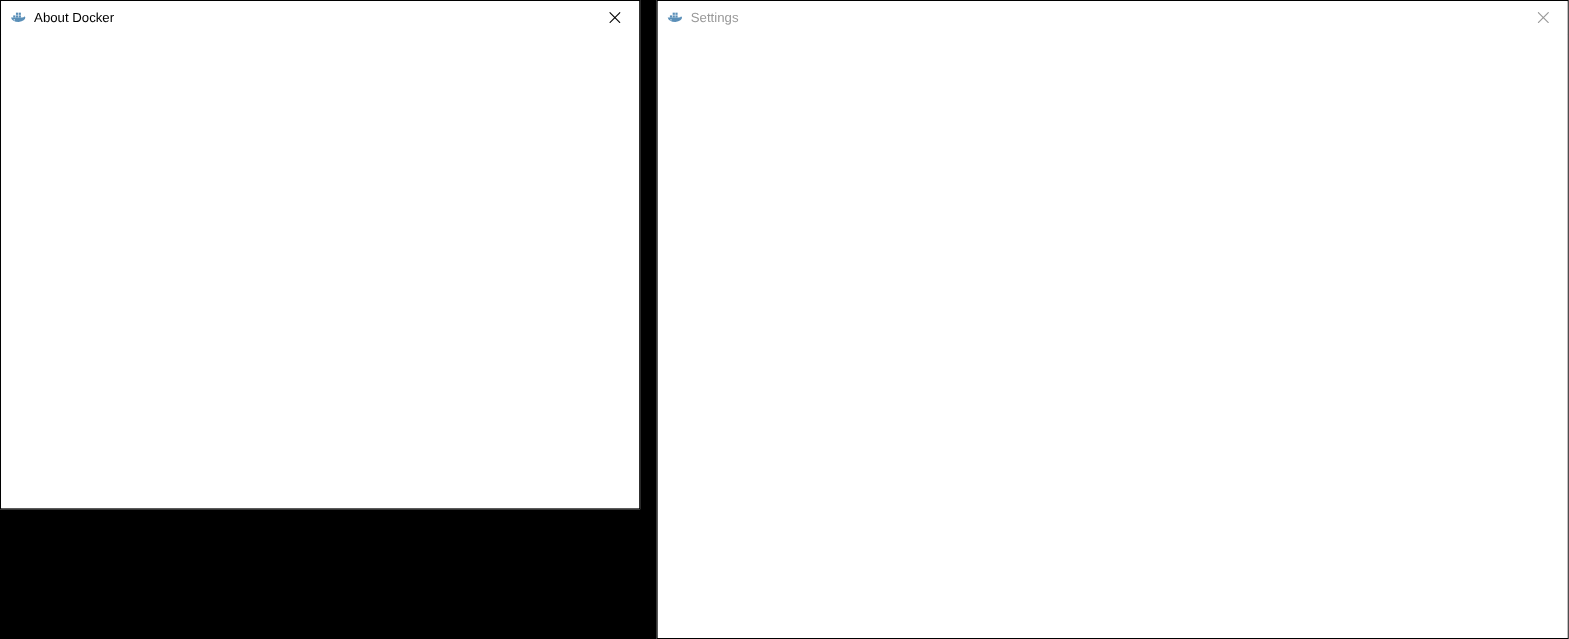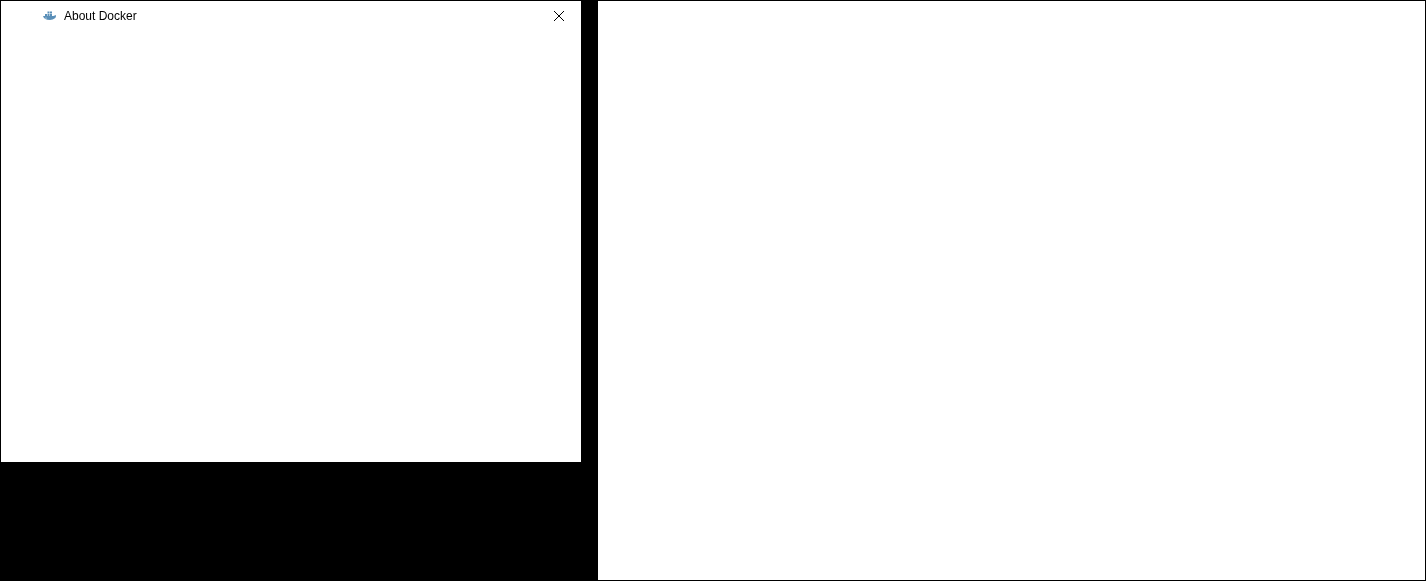--- a/index.html
+++ b/index.html
@@ -32,21 +32,20 @@
       top: 0;
       width: 829px;
       height: 581px;
     }
     .titlebar {
       height: 30px;
       display: flex;
       align-items: center;
       background: #fff;
       position: relative;
-      margin-left: 33px;
     }
     .titlebar-icon {
       width: 16px;
       height: 16px;
       margin-left: 8px;
       margin-right: 6px;
       flex-shrink: 0;
     }
     .titlebar-title {
       font-size: 12px;
@@ -104,14 +103,34 @@
       <svg viewBox="0 0 10 10" class="close-active">
         <line x1="0" y1="0" x2="10" y2="10" stroke-width="1"></line>
         <line x1="10" y1="0" x2="0" y2="10" stroke-width="1"></line>
       </svg>
     </div>
   </div>
   <div class="window-content"></div>
 </div>
 
 <div class="window window-right">
+  <div class="titlebar">
+    <span class="titlebar-icon">
+      <svg viewBox="0 0 16 16">
+        <rect x="3" y="6" width="2" height="2" fill="#5a8fb8"></rect>
+        <rect x="5.5" y="6" width="2" height="2" fill="#5a8fb8"></rect>
+        <rect x="8" y="6" width="2" height="2" fill="#5a8fb8"></rect>
+        <rect x="5.5" y="3.5" width="2" height="2" fill="#5a8fb8"></rect>
+        <rect x="8" y="3.5" width="2" height="2" fill="#5a8fb8"></rect>
+        <path d="M1 8 Q1 8 3 8 L11 8 Q13 8 13 7 Q14 7 14 8 Q14 11 8 12 Q2 12 1 8 Z" fill="#5a8fb8"></path>
+        <circle cx="4" cy="10" r="0.6" fill="#fff"></circle>
+      </svg>
+    </span>
+    <span class="titlebar-title inactive">Settings</span>
+    <div class="titlebar-close">
+      <svg viewBox="0 0 10 10" class="close-inactive">
+        <line x1="0" y1="0" x2="10" y2="10" stroke-width="1"></line>
+        <line x1="10" y1="0" x2="0" y2="10" stroke-width="1"></line>
+      </svg>
+    </div>
+  </div>
   <div class="window-content"></div>
 </div>
 
 </body></html>

